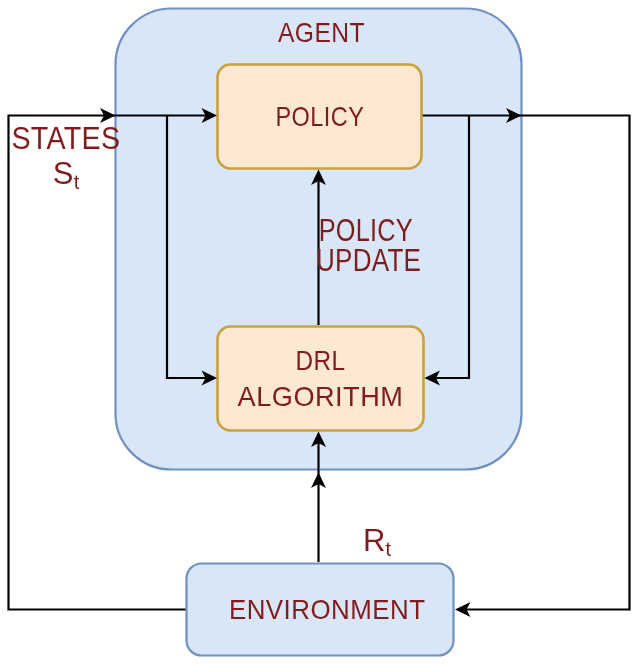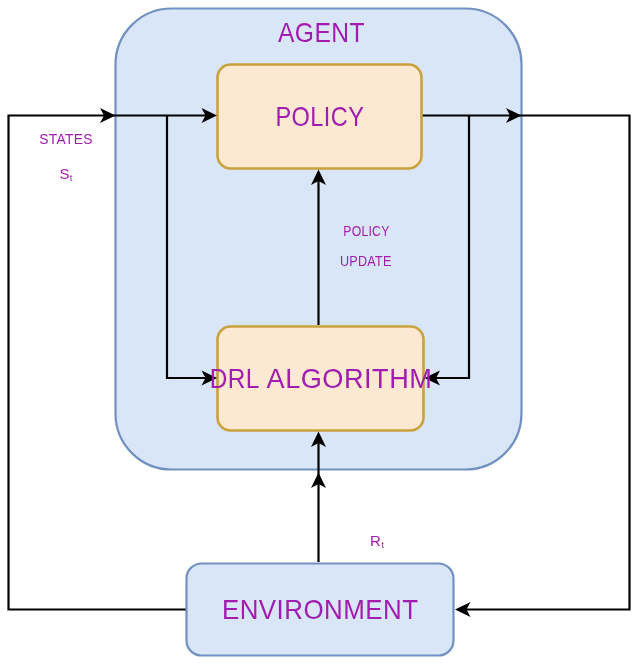--- a/index.html
+++ b/index.html
@@ -6,40 +6,40 @@
     margin: 0;
     padding: 0;
     background: #ffffff;
   }
   #canvas {
     position: relative;
     width: 639px;
     height: 667px;
     background: #ffffff;
     font-family: "Liberation Sans", "DejaVu Sans", sans-serif;
-    color: #a21caf;
+    color: #7f1d1d;
     overflow: hidden;
   }
   #wires {
     position: absolute;
     left: 0;
     top: 0;
   }
   .label {
     position: absolute;
     text-align: center;
     line-height: 1.25;
     white-space: nowrap;
   }
   .box-label {
     font-size: 28px;
     letter-spacing: 0.5px;
   }
   .edge-label {
-    font-size: 15px;
+    font-size: 31px;
     letter-spacing: 0.3px;
   }
   .label sub {
     font-size: 0.64em;
     vertical-align: baseline;
     position: relative;
     top: 0.26em;
     letter-spacing: 0;
   }
   .label .t, .label .t1, .label .t2 {
@@ -52,24 +52,24 @@
   #drl-label .t1           { transform: scaleX(0.87); }
   #drl-label .t2           { transform: scaleX(0.97); }
   #env-label .t            { transform: scaleX(0.925); }
   #states-label .t1        { transform: scaleX(0.925); }
   #policy-update-label .t1 { transform: scaleX(0.815); }
   #policy-update-label .t2 { transform: scaleX(0.84); }
   #agent-label   { left: 171px; top: 15px;  width: 300px; }
   #policy-label  { left: 217px; top: 64px;  width: 205px; height: 105px;
                    display: flex; align-items: center; justify-content: center; }
   #drl-label     { left: 217px; top: 326px; width: 207px; height: 105px;
-                   display: flex; flex-direction: row; align-items: center;
+                   display: flex; flex-direction: column; 
                    justify-content: center; line-height: 36px; }
   #env-label     { left: 186px; top: 563px; width: 268px; height: 93px;
-                   display: flex; align-items: center; justify-content: center; }
+                   display: flex; align-items: center; justify-content: center; padding-left: 7px; }
   #states-label  { left: 6px;   top: 121px; width: 120px; line-height: 35px; }
   #action-label  { left: 517px; top: 121px; width: 120px; line-height: 36px; }
   #reward-label  { left: 317px; top: 491px; width: 120px; line-height: 33px; }
   #policy-update-label { left: 306px; top: 216px; width: 120px; line-height: 30px; }
 </style>
 </head>
 <body>
 
 <div id="canvas">
 

